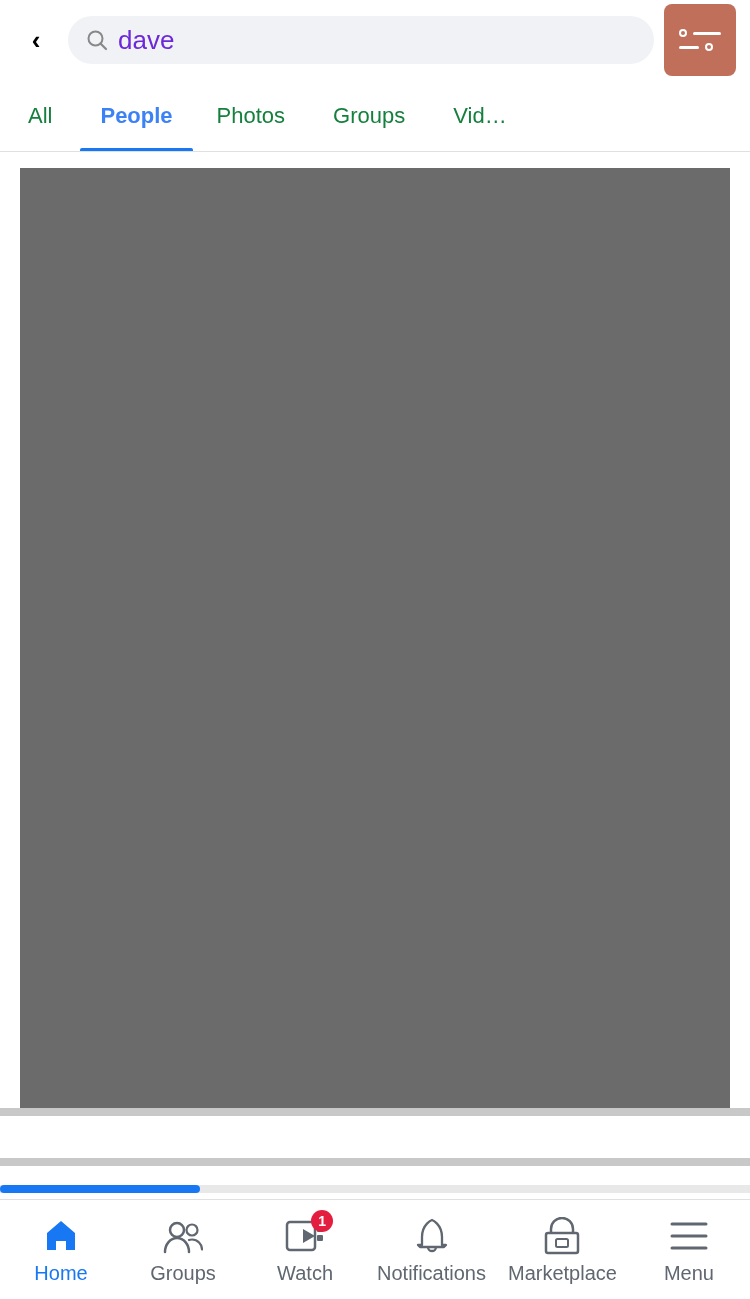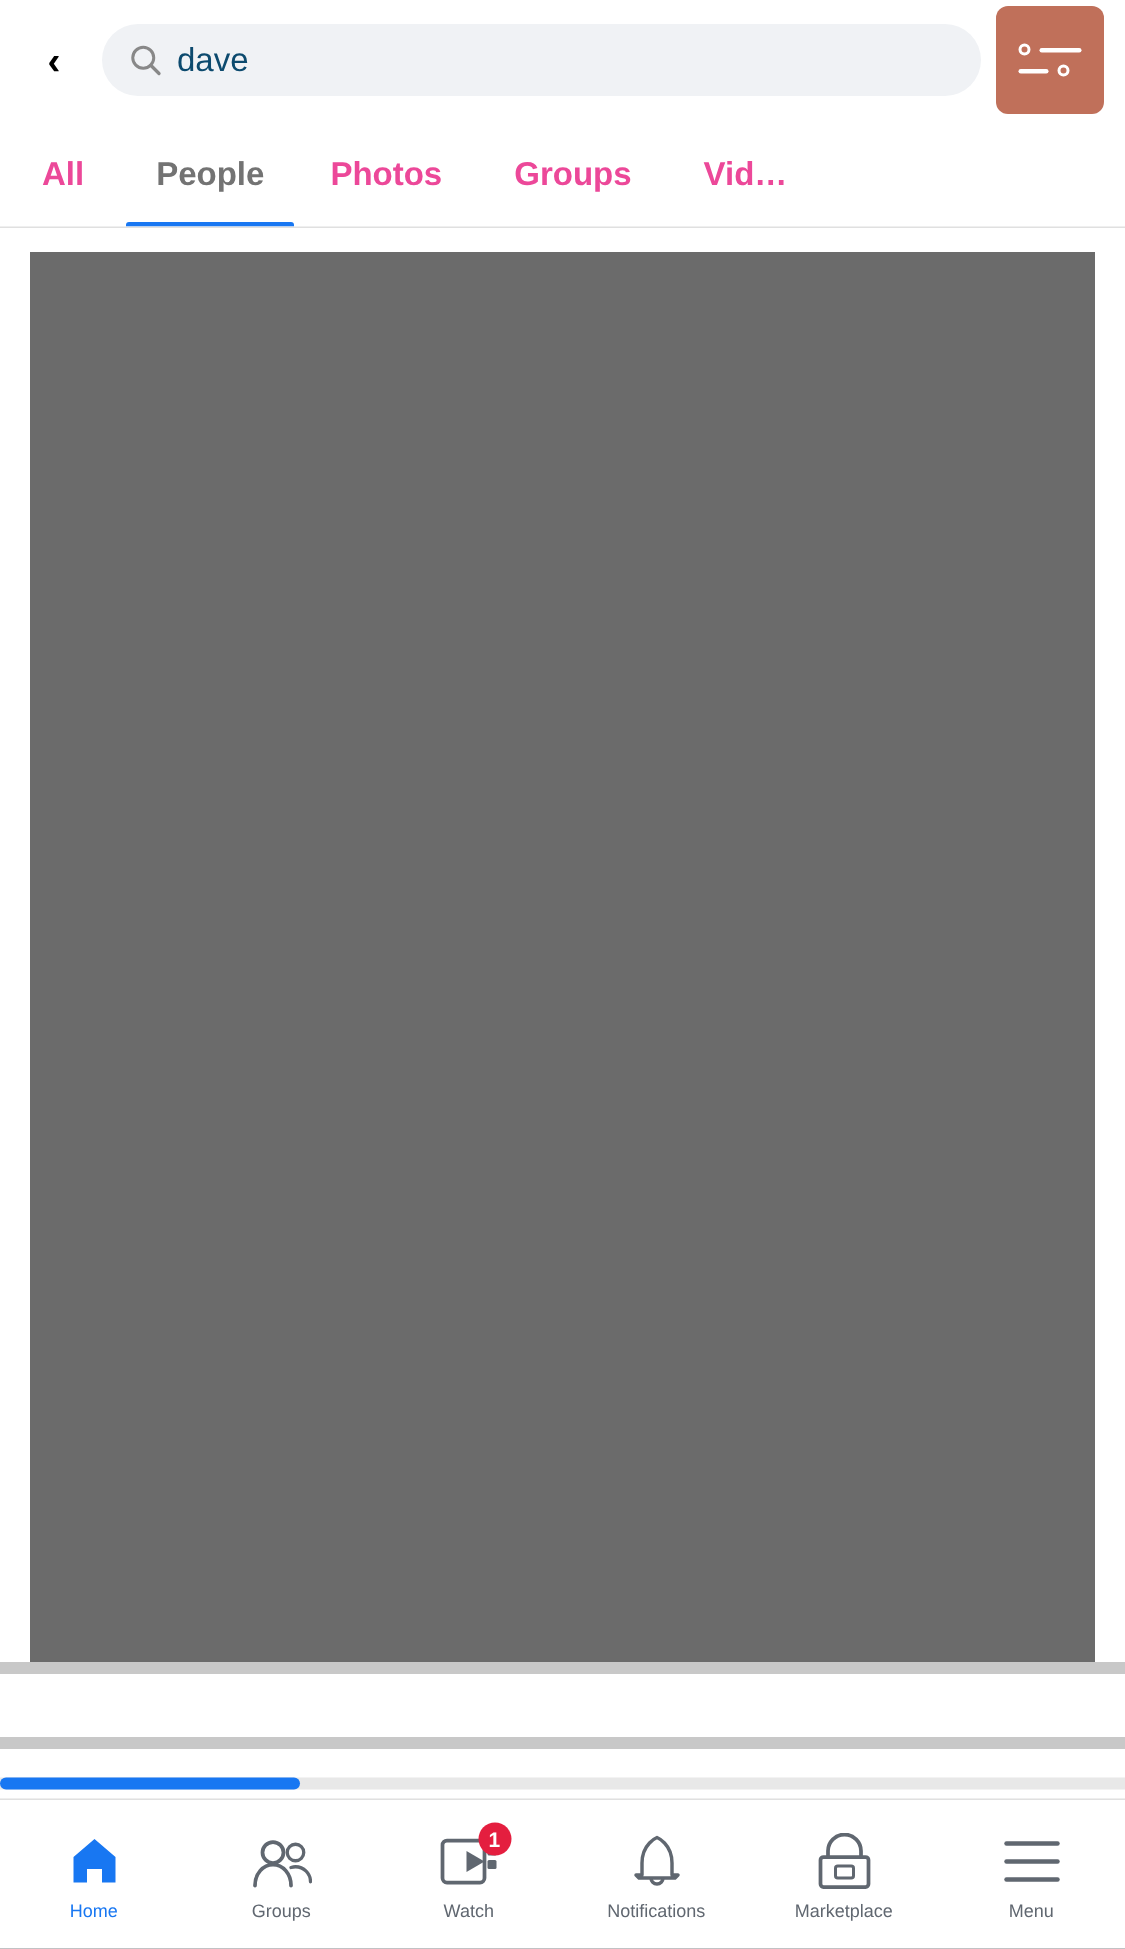--- a/index.html
+++ b/index.html
@@ -45,22 +45,22 @@
       padding: 0 18px;
       height: 48px;
       gap: 10px;
     }
     .search-icon-svg {
       color: #888;
       font-size: 20px;
       flex-shrink: 0;
     }
     .search-input-text {
-      font-size: 22px;
-      color: #0c4a6e;
+      font-size: 26px;
+      color: #6d28d9;
       background: transparent;
       border: none;
       outline: none;
       flex: 1;
     }
     .filter-btn {
       width: 72px;
       height: 72px;
       background: #c0705a;
       border-radius: 8px;
@@ -112,28 +112,28 @@
       overflow: hidden;
     }
     .tab-item {
       flex: 0 0 auto;
       padding: 0 24px;
       height: 100%;
       display: flex;
       align-items: center;
       justify-content: center;
       font-size: 22px;
-      font-weight: 700;
-      color: #ec4899;
+      font-weight: 400;
+      color: #15803d;
       cursor: pointer;
       position: relative;
       white-space: nowrap;
     }
     .tab-item.active {
-      color: #737373;
+      color: #3b82f6;
       font-weight: 600;
     }
     .tab-item.active::after {
       content: '';
       position: absolute;
       bottom: 0;
       left: 0;
       right: 0;
       height: 3px;
       background: #1877f2;
@@ -188,21 +188,21 @@
     }
     .nav-icon-wrap {
       position: relative;
       width: 44px;
       height: 44px;
       display: flex;
       align-items: center;
       justify-content: center;
     }
     .nav-label {
-      font-size: 12px;
+      font-size: 20px;
       color: #606770;
     }
     .nav-label.active-label {
       color: #1877f2;
     }
     .badge {
       position: absolute;
       top: -4px;
       right: -6px;
       background: #e41e3f;

